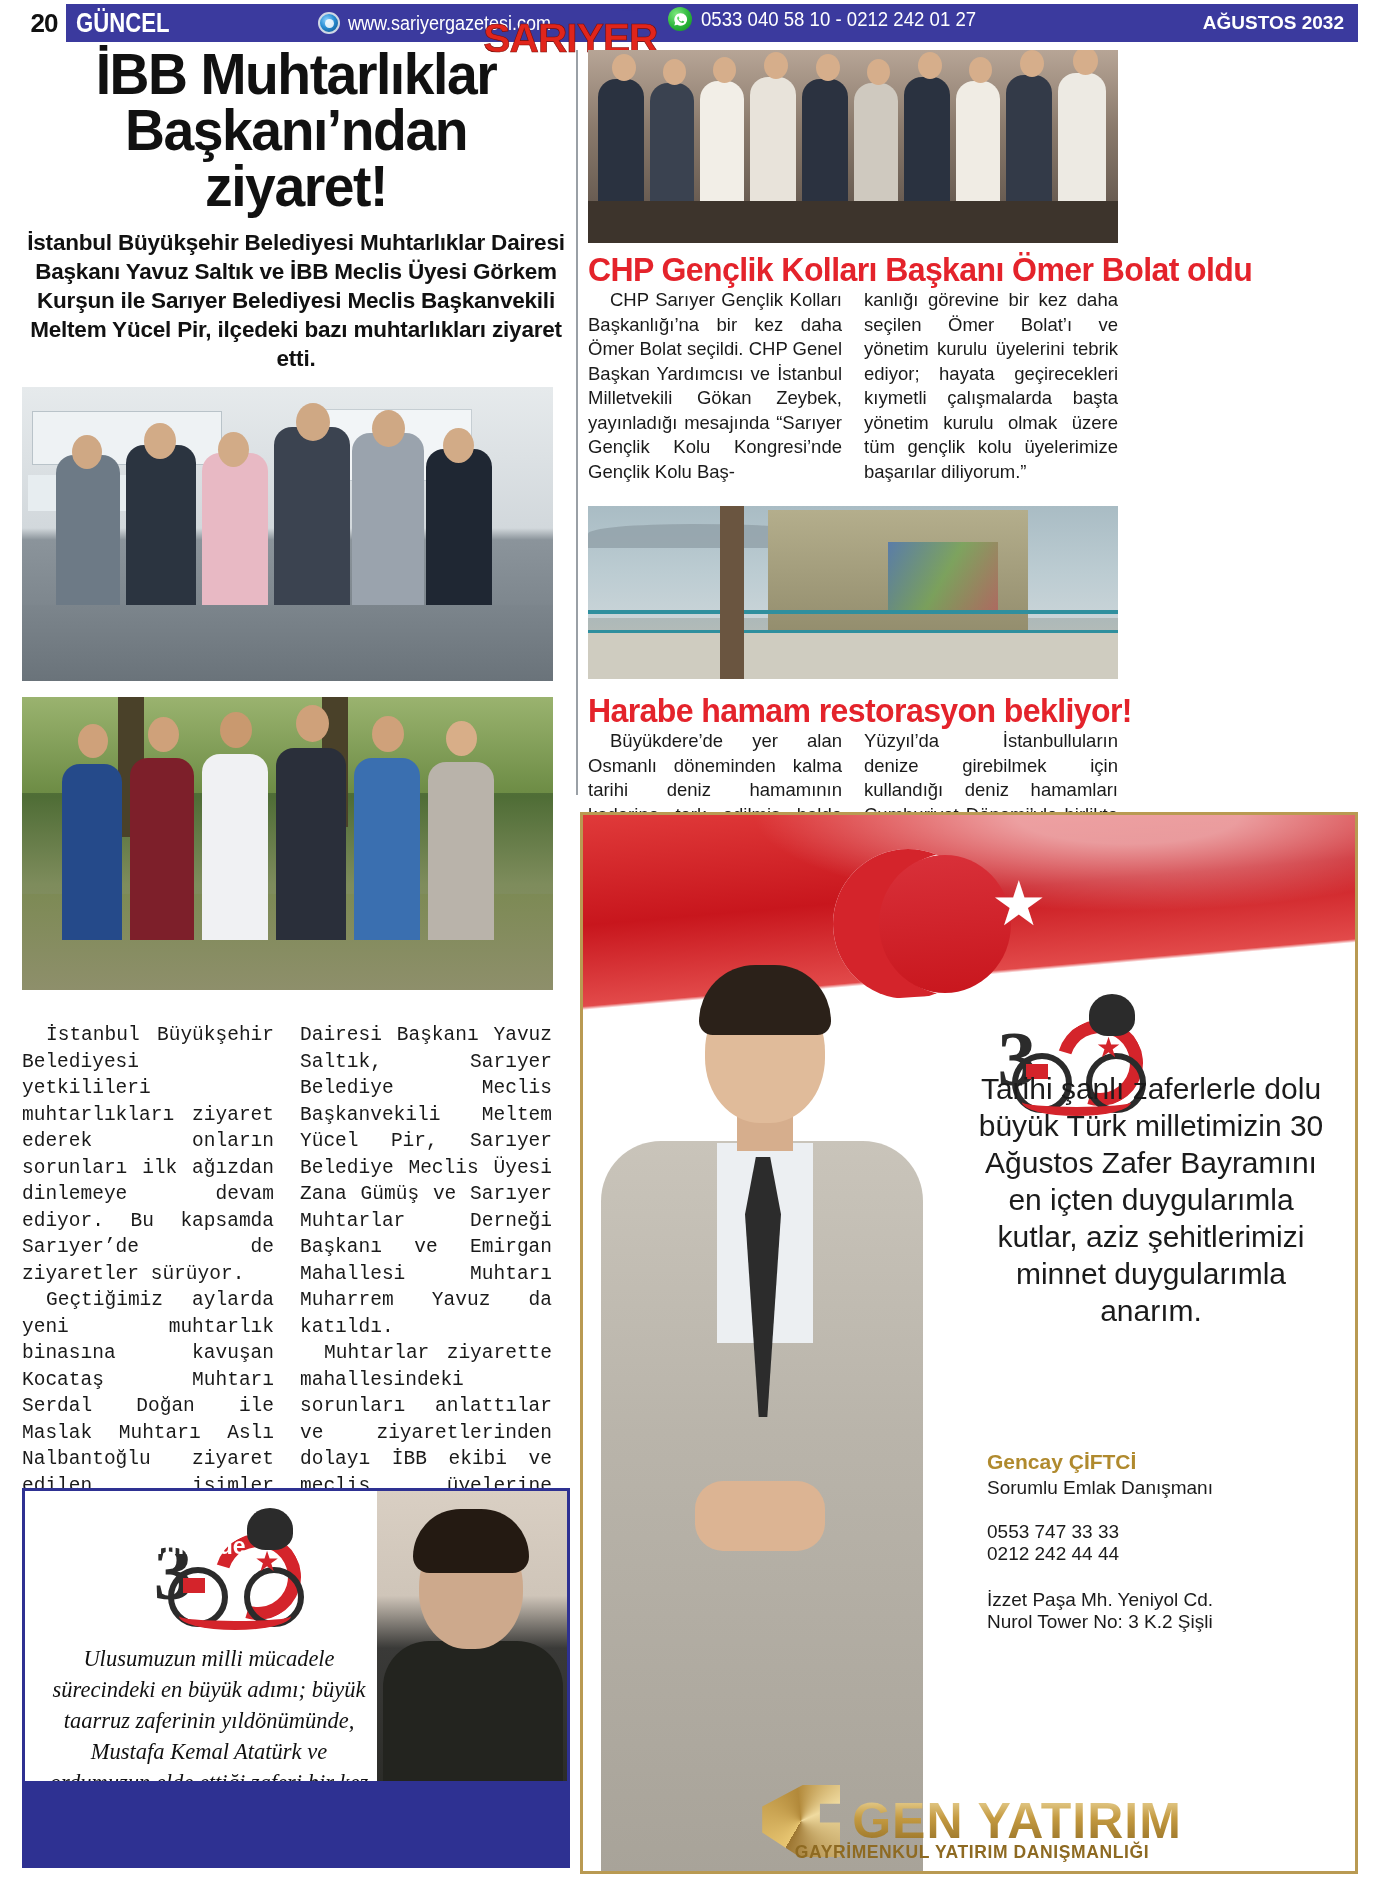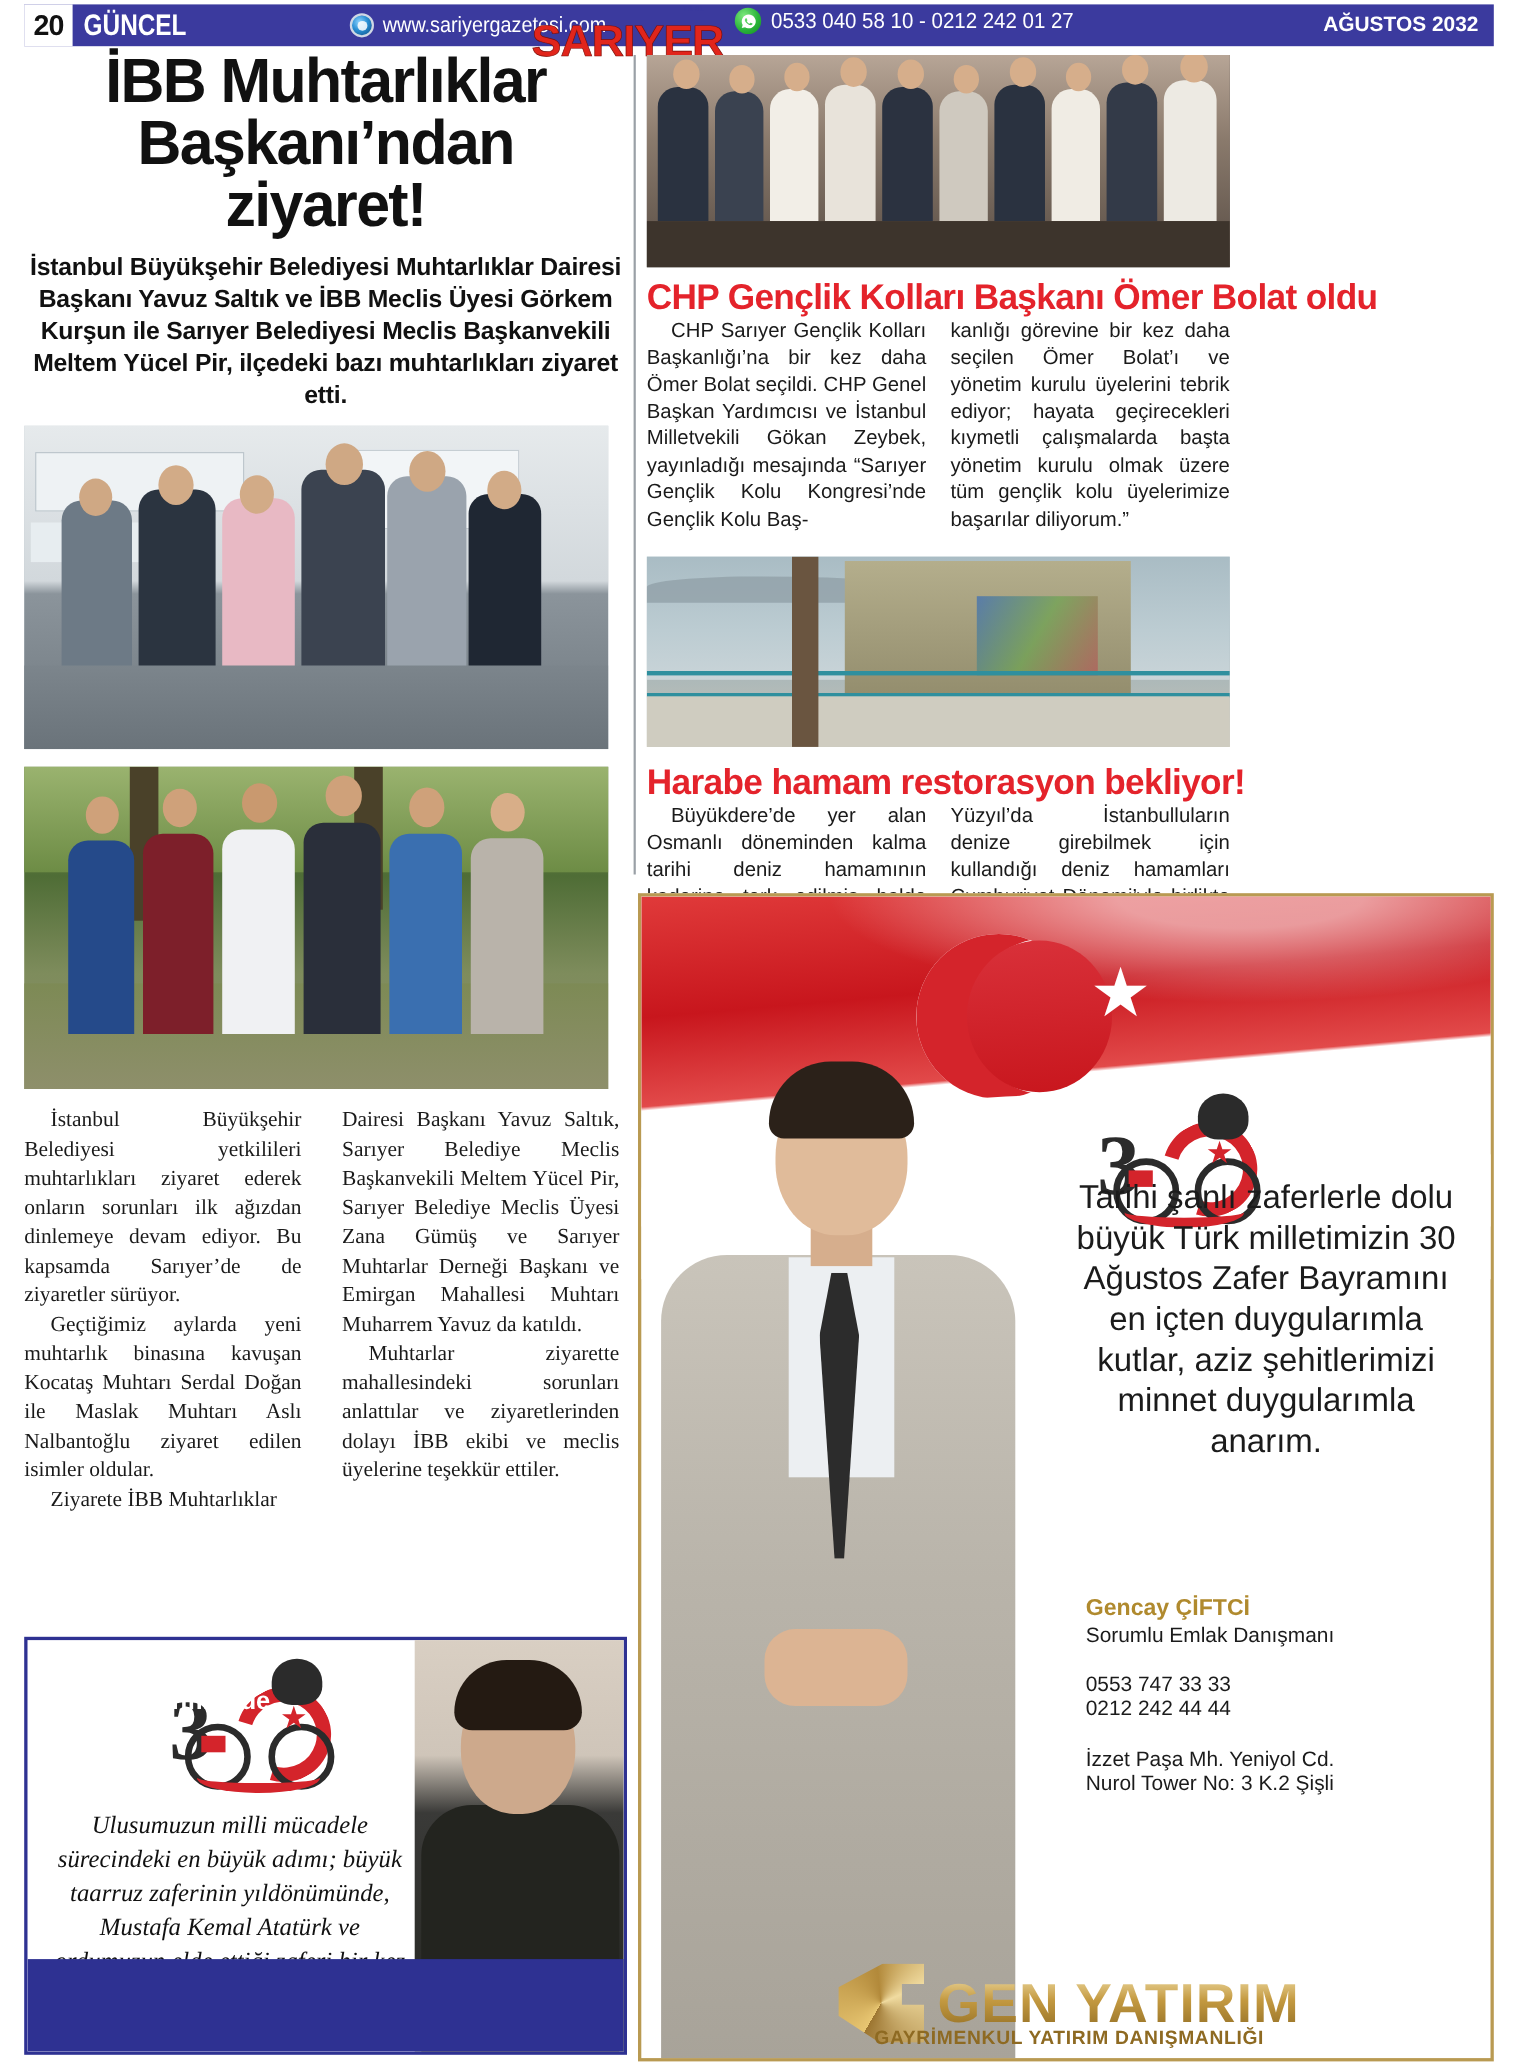--- a/index.html
+++ b/index.html
@@ -115,23 +115,23 @@
 
   
   .photo2 { margin-top:16px; width:531px; height:293px;
     background: linear-gradient(180deg,#6f8a4a 0%, #4f6d36 34%, #7e8c5c 64%, #8d8f6c 100%);
   }
   .p2-sky{position:absolute;left:0;top:0;width:100%;height:96px;background:linear-gradient(180deg,#9ab36f 0%,#6d8c45 100%);}
   .p2-tree{position:absolute;width:26px;background:#4a4129;}
   .p2-grass{position:absolute;left:0;bottom:0;width:100%;height:96px;background:linear-gradient(180deg,#7d8a55,#8e8f6b);}
 
   .body-cols {
-    margin-top:16px;
-    display:flex; gap:37px;
-    font-family:Liberation Serif, serif;
+    margin-top:32px;
+    display:flex; gap:26px;
+    font-family:Liberation Mono, monospace;
     font-size:19.5px; line-height:26.5px; color:#1a1a1a;
   }
   .body-cols .col { width:252px; }
   .body-cols p { text-indent: 24px; text-align:justify; }
 
   
   .ad-left {
     position:absolute; left:22px; top:1488px; width:548px; height:380px;
     border:3px solid #2e3192; background:#fff; overflow:hidden;
   }

